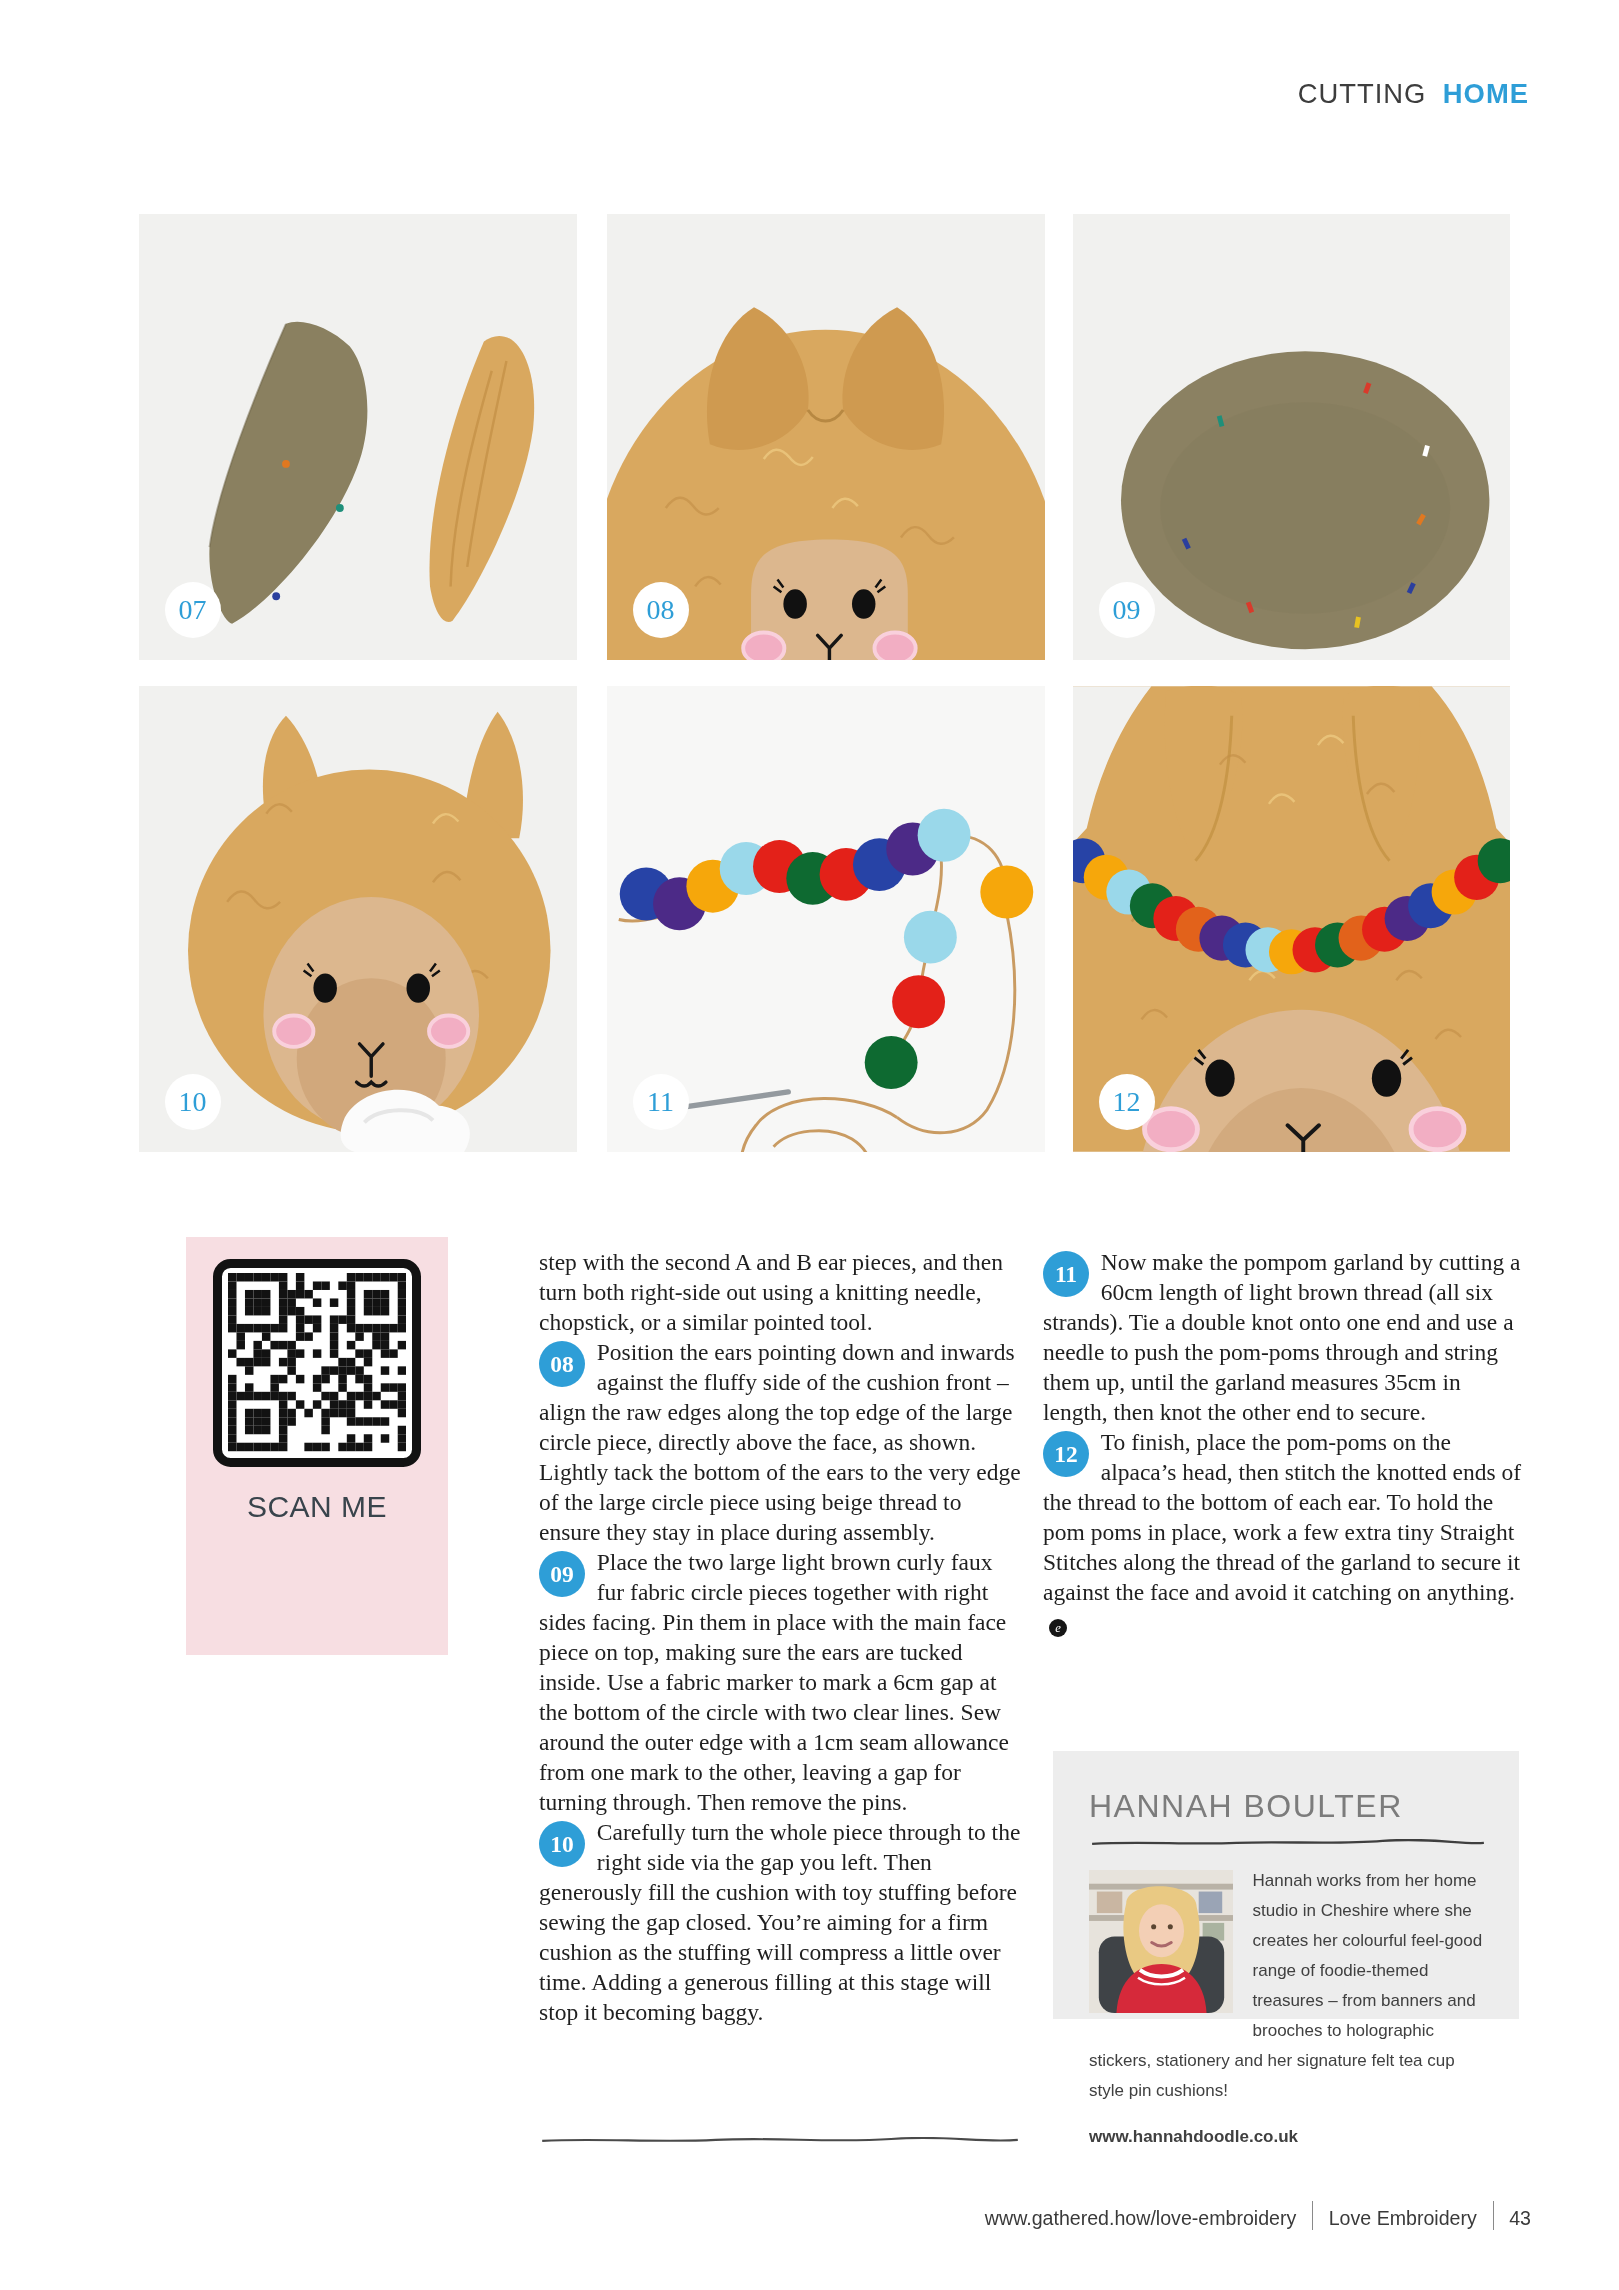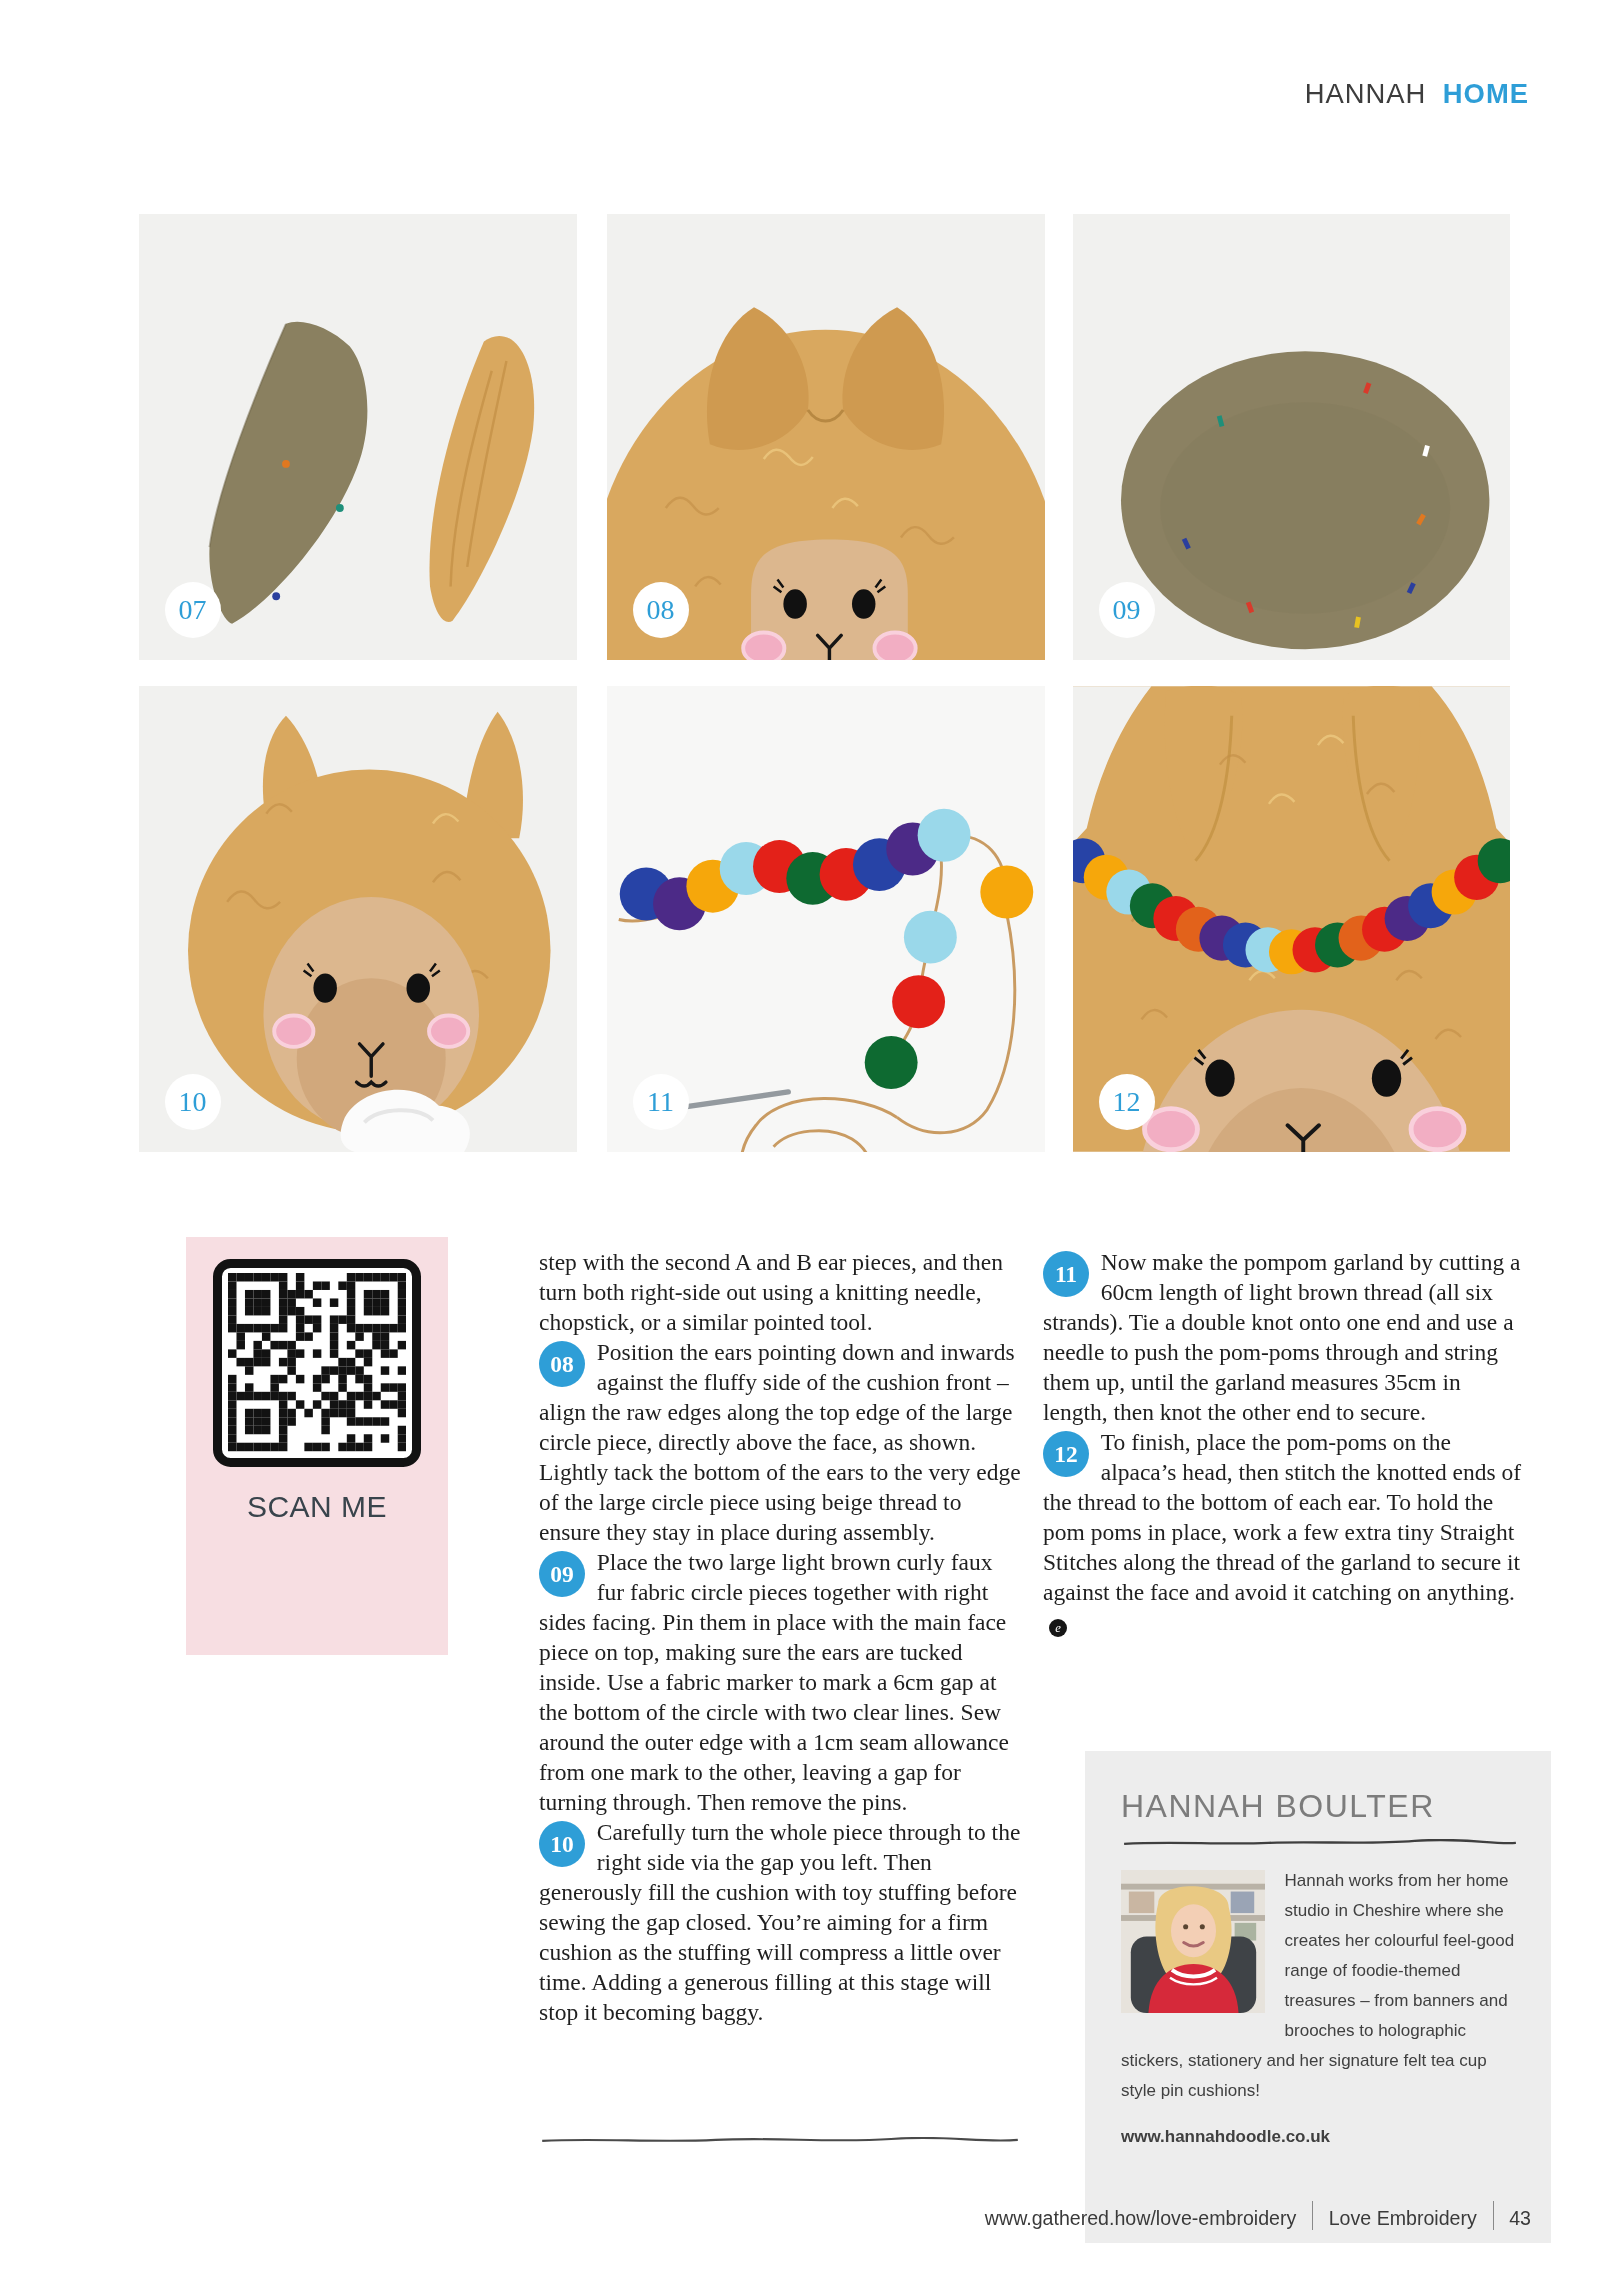--- a/index.html
+++ b/index.html
@@ -39,40 +39,40 @@
   .col p{margin:0}
   .snum{float:left;width:46px;height:46px;margin:3.9px 11.8px 3.9px 0;border-radius:50%;background:var(--accent);
     color:#fff;font-family:"Liberation Serif",serif;font-size:23.5px;font-weight:700;
     display:flex;align-items:center;justify-content:center}
   .endmark{display:inline-flex;width:18.6px;height:18.6px;border-radius:50%;background:#161616;color:#fff;
     font-family:"Liberation Serif",serif;font-style:italic;font-size:12.7px;align-items:center;justify-content:center;
     vertical-align:-2px;margin-left:5.9px}
   .squiggle{position:absolute;left:0;top:890px;width:482px;height:7.8px}
 
   
-  .bio{position:absolute;left:1085px;top:1751px;width:466px;height:492px;background:var(--graybox);
+  .bio{position:absolute;left:1053px;top:1751px;width:466px;height:268px;background:var(--graybox);
     padding:37px 33px 0 36px;font-family:"Liberation Sans",sans-serif}
   .bio h2{font-size:32px;font-weight:400;color:#7c7c7c;letter-spacing:1.5px}
   .bio .squiggle2{width:398px;height:7.8px;margin:13.7px 0 15.7px}
   .biobody{font-size:17px;line-height:30px;color:#404040}
   .biophoto{float:left;width:144px;height:143px;margin:3.9px 19.6px 5.9px 0;background:#ddd;overflow:hidden}
   .biophoto svg{display:block;width:100%;height:100%}
   .biourl{font-weight:700;display:block;margin-top:16px}
 
   
   .ftr{position:absolute;top:2201px;right:88px;font-size:19.6px;color:#3a3a3a;display:flex;align-items:flex-end}
   .ftr .sep{display:inline-block;width:1px;height:29px;background:#8a8a8a;margin:0 15.7px}
 </style>
 </head>
 <body>
 
 <div class="page">
 
   <div class="hdr">
-    <span class="sec">HANNAH</span>
+    <span class="sec">CUTTING</span>
     <span class="acc">HOME</span>
   </div>
 
   <figure class="photo" style="left:139px;top:214px;width:438px;height:446px">
     <svg viewBox="0 0 447 455">
       <path d="M150,112 C120,180 80,280 72,340 C70,380 85,415 95,418 C130,400 195,330 222,260 C240,215 235,160 215,135 C195,115 165,105 150,112 Z" fill="#8a8060"></path>
       <path d="M150,112 C120,180 80,280 72,340" stroke="#6f6549" stroke-width="2" fill="none" opacity=".5"></path>
       <circle cx="150" cy="255" r="4" fill="#e07820"></circle>
       <circle cx="205" cy="300" r="4" fill="#1f8f7a"></circle>
       <circle cx="140" cy="390" r="4" fill="#2b3f9e"></circle>

